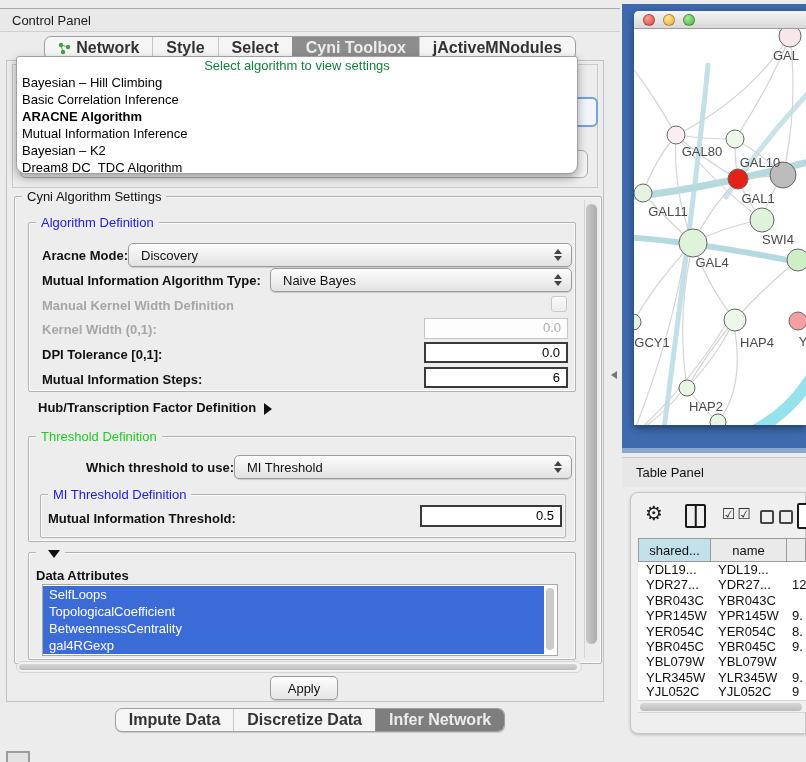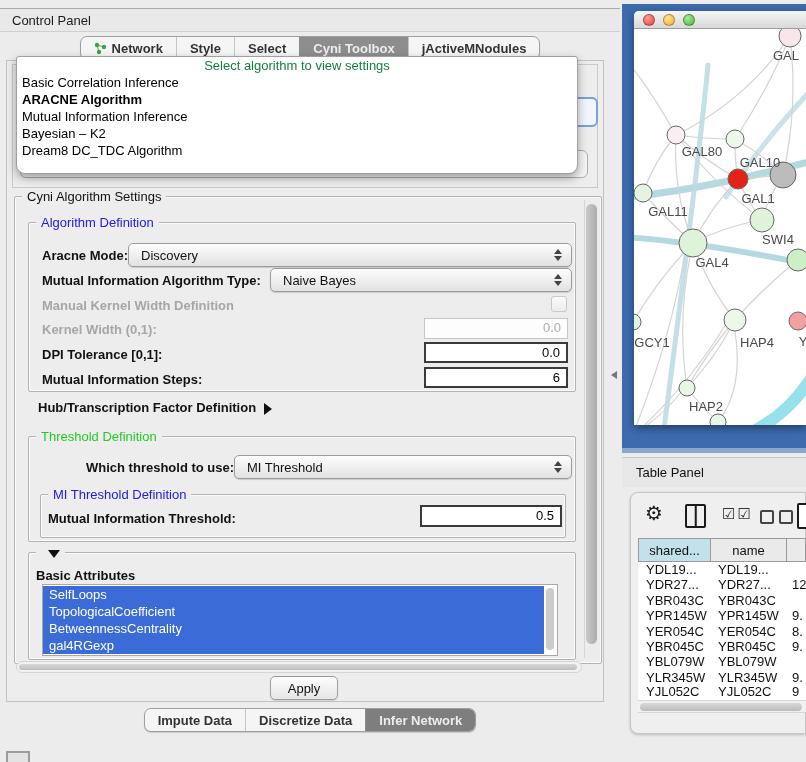--- a/index.html
+++ b/index.html
@@ -10,21 +10,21 @@
   .titlebar{position:absolute;left:0;top:8px;width:620px;height:24px;background:#E9E9E9;
             border-top:1px solid #ABABAB;border-bottom:1px solid #CFCFCF;box-sizing:border-box;
             display:flex;align-items:center;}
   .titlebar .t{font-size:13px;color:#1A1A1A;margin-left:12px;}
   .float-btn{position:absolute;right:36px;top:7px;width:9px;height:9px;border:1.5px solid #222;}
   .close-btn{position:absolute;right:12px;top:3px;font-size:13px;font-weight:bold;color:#111;
              font-family:"DejaVu Sans",sans-serif;}
   .tabrow{position:absolute;left:0;width:620px;display:flex;justify-content:center;}
   .tabgroup{display:flex;border:1px solid #9F9F9F;border-radius:7px;overflow:hidden;background:#F5F5F5;
             height:22px;box-shadow:0 1px 1px rgba(0,0,0,.15);}
-  .tab{display:flex;align-items:center;gap:5px;padding:0 13px;font-size:13px;font-weight:bold;color:#333;
+  .tab{display:flex;align-items:center;gap:5px;padding:0 13px;font-size:16px;font-weight:bold;color:#333;
        border-left:1px solid #C6C6C6;white-space:nowrap;}
   .tab:first-child{border-left:none;}
   .tab.sel{background:#8D8D8D;color:#EDEDED;border-left-color:#8D8D8D;}
   .outerpanel{position:absolute;left:6px;top:60px;width:598px;height:642px;background:#EDEDED;
               border:1px solid #C2C2C2;box-sizing:border-box;}
   
   .popup{position:absolute;left:16px;top:56px;width:562px;height:118px;background:#FFF;
          border:1px solid #A0A0A0;border-radius:3px 3px 9px 9px;box-shadow:0 4px 10px rgba(0,0,0,.35);
          z-index:50;box-sizing:border-box;overflow:hidden;}
   .popup .prompt{height:16px;line-height:16px;text-align:center;color:#15803d;font-size:13px;margin-top:1px;}
@@ -140,20 +140,21 @@
 
   <div class="outerpanel"></div>
 
   <div class="abs" style="left:12px;top:64px;width:584px;height:122px;border:1px solid #C9C9C9;"></div>
   <div class="abs" style="left:572px;top:97px;width:22px;height:26px;border:2px solid #76A2DE;border-radius:6px;background:#F2F6FC;"></div>
   <div class="abs" style="left:20px;top:150px;width:566px;height:26px;border:1px solid #ADADAD;border-radius:6px;background:#F4F4F4;"></div>
 
   <div class="popup">
     <div class="prompt">Select algorithm to view settings</div>
     <div>
+        <div class="algo-item">Bayesian – Hill Climbing</div>
         <div class="algo-item">Basic Correlation Inference</div>
         <div class="algo-item sel">ARACNE Algorithm</div>
         <div class="algo-item">Mutual Information Inference</div>
         <div class="algo-item">Bayesian – K2</div>
         <div class="algo-item">Dream8 DC_TDC Algorithm</div>
       </div>
   </div>
 
   <div class="gbox" style="left:14px;top:196px;width:586px;height:466px;"></div>
   <div class="gtitle" style="left:22px;top:189px;color:#111;">Cyni Algorithm Settings</div>
@@ -212,21 +213,21 @@
 
   <div class="gbox" style="left:40px;top:494px;width:524px;height:42px;"></div>
   <div class="gtitle" style="left:48px;top:487px;color:#2020DF;">MI Threshold Definition</div>
   <div class="blbl" style="left:48px;top:511px;">Mutual Information Threshold:</div>
   <div class="tf" style="left:420px;top:505px;width:142px;height:22px;">0.5</div>
 
   <div class="gbox" style="left:28px;top:552px;width:546px;height:106px;"></div>
   <div class="gtitle" style="left:36px;top:545px;color:#111;">
     <span class="tri-d"></span>
   </div>
-  <div class="blbl" style="left:36px;top:568px;">Basic Attributes</div>
+  <div class="blbl" style="left:36px;top:568px;">Data Attributes</div>
   <div class="abs" style="left:42px;top:584px;width:516px;height:72px;border:1px solid #A8A8A8;background:#FFF;box-sizing:border-box;overflow:hidden;">
     <div style="position:absolute;left:0;top:1px;width:502px;">
         <div class="attr-item">SelfLoops</div>
         <div class="attr-item">TopologicalCoefficient</div>
         <div class="attr-item">BetweennessCentrality</div>
         <div class="attr-item">gal4RGexp</div>
       </div>
     <div style="position:absolute;right:1px;top:0;width:12px;height:100%;background:#FCFCFC;">
       <div style="position:absolute;left:2px;top:3px;width:8px;height:62px;border-radius:4px;background:#CBCBCB;"></div>
     </div>

